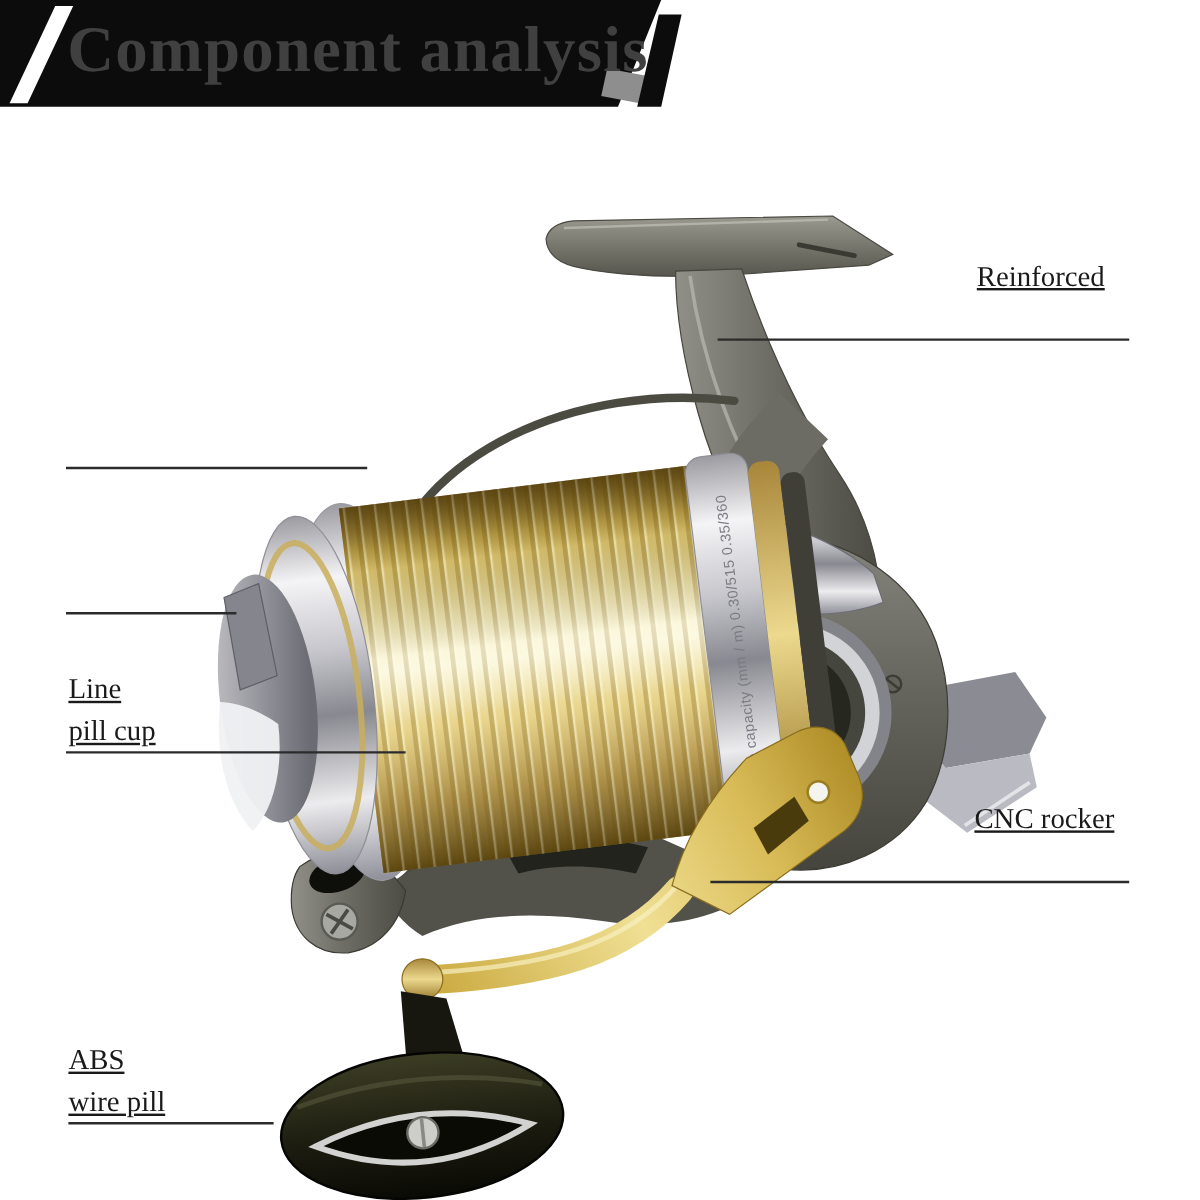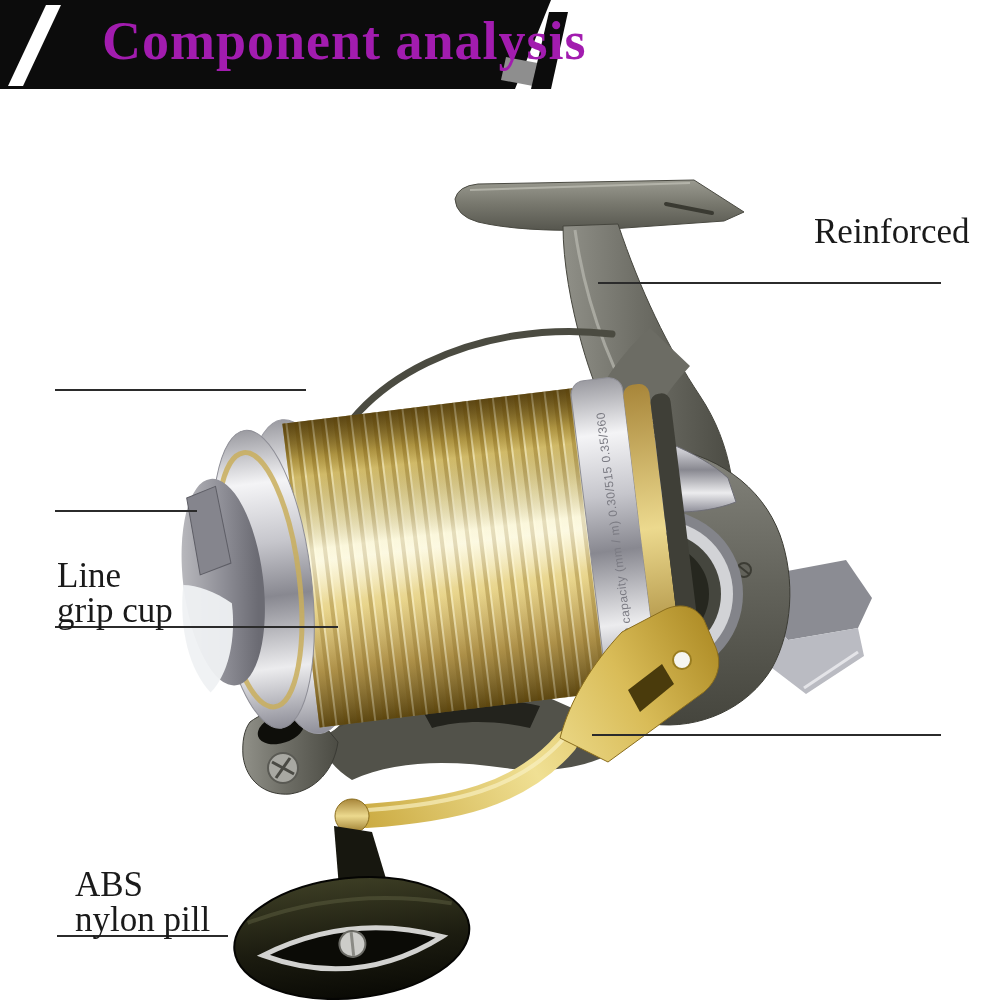--- a/index.html
+++ b/index.html
@@ -1,21 +1,21 @@
 <!DOCTYPE html>
 <html><head>
 <meta charset="utf-8">
 <style>
   html,body{margin:0;padding:0;background:#ffffff;}
   .canvas{position:relative;width:1000px;height:1000px;background:#ffffff;overflow:hidden;
           font-family:"Liberation Serif", serif;}
   .reel-svg{position:absolute;left:0;top:0;width:1000px;height:1000px;}
   .banner-title{position:absolute;left:56px;top:10px;width:470px;
-     font-size:54px;font-weight:bold;color:#a21caf;letter-spacing:1px;white-space:nowrap;margin-left:46px;}
-  .label{position:absolute;font-size:35px;line-height:35px;color:#1a1a1a;letter-spacing:0px;white-space:nowrap;}
+     font-size:54px;font-weight:bold;color:#404040;letter-spacing:1px;white-space:nowrap;}
+  .label{position:absolute;font-size:24px;line-height:35px;color:#1a1a1a;letter-spacing:0px;white-space:nowrap;text-decoration:underline;}
   .label span{display:block;}
 </style>
 </head>
 <body>
 
 <div class="canvas">
 
   <svg class="reel-svg" viewBox="0 0 1000 1000">
     <defs>
       <linearGradient id="footGrad" x1="0" y1="0" x2="0" y2="1">
@@ -196,24 +196,25 @@
   <div class="banner-title">Component analysis</div>
 
   <div class="label" style="left:814px;top:214px;">
     <span>Reinforced</span>
   </div>
 
 
 
   <div class="label" style="left:57px;top:558px;">
     <span>Line</span>
-    <span>grip cup</span>
+    <span>pill cup</span>
   </div>
 
   <div class="label" style="left:812px;top:666px;">
-  </div>
-
-  <div class="label" style="left:57px;top:867px;margin-left:18px;">
+    <span>CNC rocker</span>
+  </div>
+
+  <div class="label" style="left:57px;top:867px;">
     <span>ABS</span>
-    <span>nylon pill</span>
+    <span>wire pill</span>
   </div>
 
 </div>
 
 </body></html>

